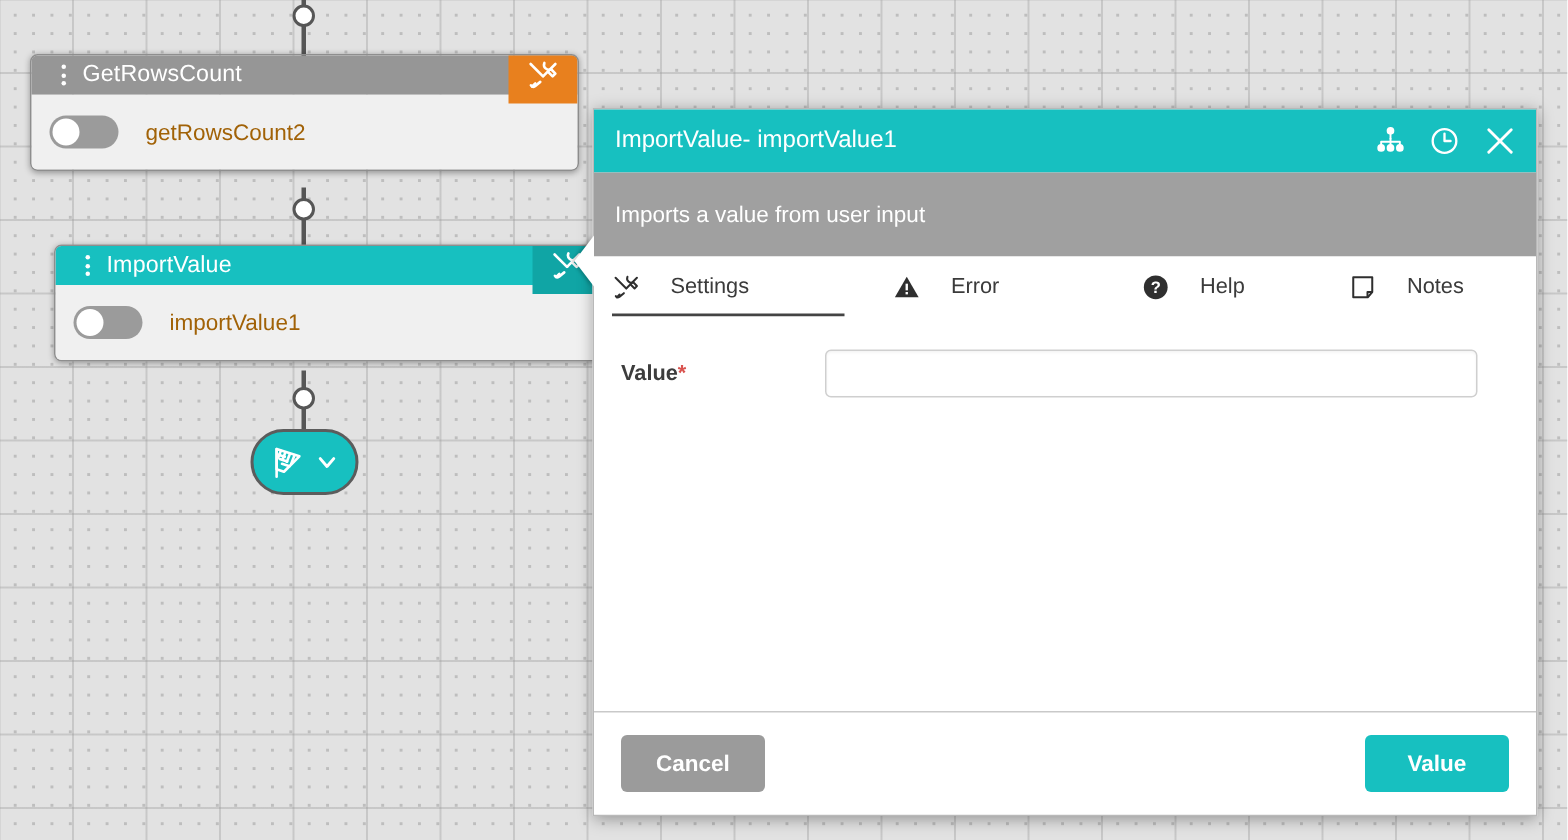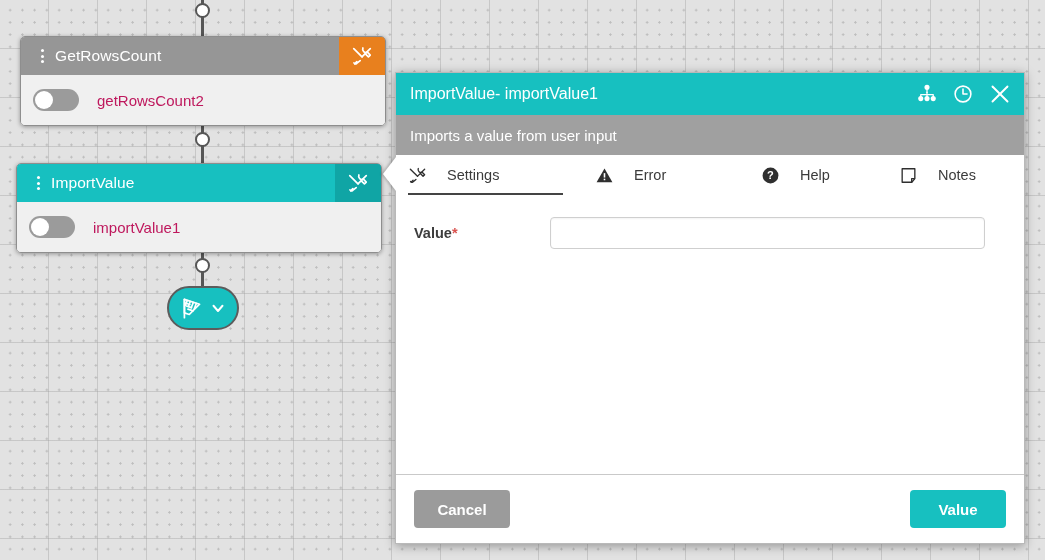--- a/index.html
+++ b/index.html
@@ -47,21 +47,21 @@
     position: absolute;
     width: 366px;
     border-radius: 5px;
     box-shadow: 0 1px 4px rgba(0,0,0,0.35);
     overflow: hidden;
     z-index: 3;
     border: 1px solid #8e8e8e;
     box-sizing: border-box;
   }
   .node-head {
-    height: 38px;
+    height: 26px;
     display: flex;
     align-items: center;
     position: relative;
   }
   .node-head.gray { background: #969696; }
   .node-head.teal { background: #17c0c0; }
 
   .node-grip {
     width: 22px;
     display: flex;
@@ -120,21 +120,21 @@
     position: absolute;
     left: 2px;
     top: 2px;
     width: 18px;
     height: 18px;
     border-radius: 50%;
     background: #ffffff;
   }
   .node-sub {
     margin-left: 18px;
-    color: #be185d;
+    color: #a16207;
     font-size: 15px;
   }
 
   
   .end-pill {
     position: absolute;
     width: 72px;
     height: 44px;
     border-radius: 22px;
     background: #17c0c0;
@@ -195,21 +195,21 @@
     gap: 14px;
   }
   .dlg-icon-btn {
     display: flex;
     align-items: center;
     justify-content: center;
     cursor: pointer;
   }
 
   .dlg-desc {
-    height: 40px;
+    height: 56px;
     background: #a0a0a0;
     display: flex;
     align-items: center;
     padding-left: 14px;
     color: #ffffff;
     font-size: 15px;
     flex: none;
   }
 
   .dlg-tabs {
@@ -331,21 +331,21 @@
           <path d="M4 20.5l2.4-2.4"></path>
         </svg>
       </span>
     </div>
     <div class="node-body">
       <span class="toggle"></span>
       <span class="node-sub">getRowsCount2</span>
     </div>
   </div>
 
-  <div class="node" style="left:16px; top:163px;">
+  <div class="node" style="left:36px; top:163px;">
     <div class="node-head teal">
       <span class="node-grip">
           <i></i>
           <i></i>
           <i></i>
         </span>
       <span class="node-title">ImportValue</span>
       <span class="node-tool dteal">
         <svg width="22" height="22" viewBox="0 0 24 24" fill="none" stroke="#ffffff" stroke-width="1.9" stroke-linecap="round" stroke-linejoin="round">
           <path d="M3 4l9 9"></path>

